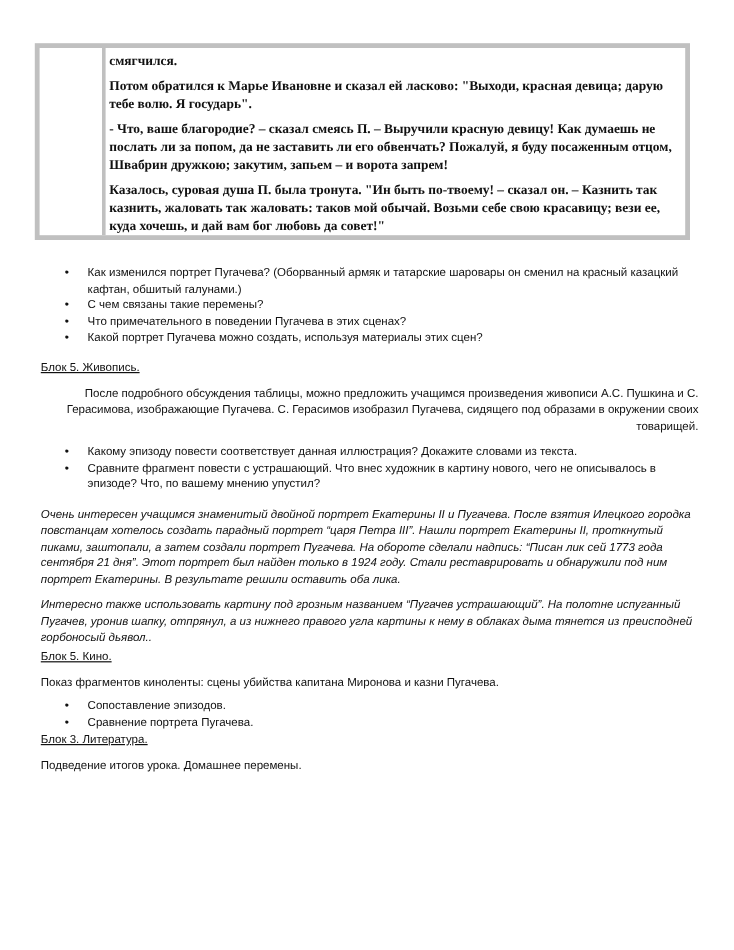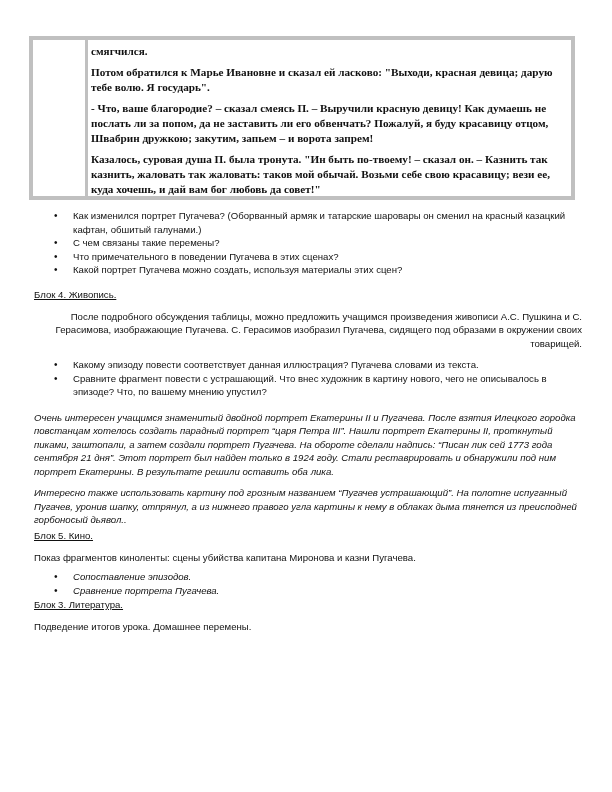--- a/index.html
+++ b/index.html
@@ -17,69 +17,69 @@
   }
   .quote-table .right-cell {
     position: absolute; left: 58px; top: 4px; right: 8px;
     font-family: "Liberation Serif", "DejaVu Serif", serif;
     font-weight: bold; font-size: 11.2px; line-height: 15px; color: #111;
   }
   .quote-table .right-cell p { margin: 0 0 6px 0; }
 
   
   .sans { font-family: "Liberation Sans", "DejaVu Sans", sans-serif; font-size: 9.6px; line-height: 13.5px; color: #111; }
-  .block { position: absolute; left: 34px; width: 548px; }
+  .block { position: absolute; left: 34px; width: 548px; margin-top: 12px; }
   ul.bullets { list-style: none; margin: 0; padding: 0; }
   ul.bullets li { position: relative; padding-left: 39px; margin: 0; }
   ul.bullets li::before {
     content: "•"; position: absolute; left: 20px; top: 0; font-size: 10px;
   }
   .heading { text-decoration: underline; }
   .italic { font-style: italic; }
   p { margin: 0; }
 </style>
 </head>
 <body>
 
 <div class="page">
 
   <div class="quote-table">
     <div class="left-cell"></div>
     <div class="right-cell">
       <p>смягчился.</p>
       <p>Потом обратился к Марье Ивановне и сказал ей ласково: "Выходи, красная девица; дарую тебе волю. Я государь".</p>
-      <p>- Что, ваше благородие? – сказал смеясь П. – Выручили красную девицу! Как думаешь не послать ли за попом, да не заставить ли его обвенчать? Пожалуй, я буду красавицу отцом, Швабрин дружкою; закутим, запьем – и ворота запрем!</p>
+      <p>- Что, ваше благородие? – сказал смеясь П. – Выручили красную девицу! Как думаешь не послать ли за попом, да не заставить ли его обвенчать? Пожалуй, я буду посаженным отцом, Швабрин дружкою; закутим, запьем – и ворота запрем!</p>
       <p>Казалось, суровая душа П. была тронута. "Ин быть по-твоему! – сказал он. – Казнить так казнить, жаловать так жаловать: таков мой обычай. Возьми себе свою красавицу; вези ее, куда хочешь, и дай вам бог любовь да совет!"</p>
     </div>
   </div>
 
   <div class="block sans" style="top:209px;">
     <ul class="bullets">
       <li>Как изменился портрет Пугачева? (Оборванный армяк и татарские шаровары он сменил на красный казацкий кафтан, обшитый галунами.)</li>
       <li>С чем связаны такие перемены?</li>
       <li>Что примечательного в поведении Пугачева в этих сценах?</li>
       <li>Какой портрет Пугачева можно создать, используя материалы этих сцен?</li>
     </ul>
   </div>
 
   <div class="block sans" style="top:288px;">
-    <p class="heading">Блок 4. Живопись.</p>
+    <p class="heading">Блок 5. Живопись.</p>
     <p style="margin-top:8px;text-align:right;">После подробного обсуждения таблицы, можно предложить учащимся произведения живописи А.С. Пушкина и С. Герасимова, изображающие Пугачева. С. Герасимов изобразил Пугачева, сидящего под образами в окружении своих товарищей.</p>
     <ul class="bullets" style="margin-top:8px;">
-      <li>Какому эпизоду повести соответствует данная иллюстрация? Пугачева словами из текста.</li>
+      <li>Какому эпизоду повести соответствует данная иллюстрация? Докажите словами из текста.</li>
       <li>Сравните фрагмент повести с устрашающий. Что внес художник в картину нового, чего не описывалось в эпизоде? Что, по вашему мнению упустил?</li>
     </ul>
     <p class="italic" style="margin-top:12px;">Очень интересен учащимся знаменитый двойной портрет Екатерины II и Пугачева. После взятия Илецкого городка повстанцам хотелось создать парадный портрет “царя Петра III”. Нашли портрет Екатерины II, проткнутый пиками, заштопали, а затем создали портрет Пугачева. На обороте сделали надпись: “Писан лик сей 1773 года сентября 21 дня”. Этот портрет был найден только в 1924 году. Стали реставрировать и обнаружили под ним портрет Екатерины. В результате решили оставить оба лика.</p>
     <p class="italic" style="margin-top:8px;">Интересно также использовать картину под грозным названием “Пугачев устрашающий”. На полотне испуганный Пугачев, уронив шапку, отпрянул, а из нижнего правого угла картины к нему в облаках дыма тянется из преисподней горбоносый дьявол..</p>
   </div>
 
   <div class="block sans" style="top:529px;">
     <p class="heading">Блок 5. Кино.</p>
     <p style="margin-top:8px;">Показ фрагментов киноленты: сцены убийства капитана Миронова и казни Пугачева.</p>
-    <ul class="bullets" style="margin-top:6px;font-style:italic;">
+    <ul class="bullets" style="margin-top:6px;">
       <li>Сопоставление эпизодов.</li>
       <li>Сравнение портрета Пугачева.</li>
     </ul>
   </div>
 
   <div class="block sans" style="top:598px;">
     <p class="heading">Блок 3. Литература.</p>
     <p style="margin-top:8px;">Подведение итогов урока. Домашнее перемены.</p>
   </div>
 

